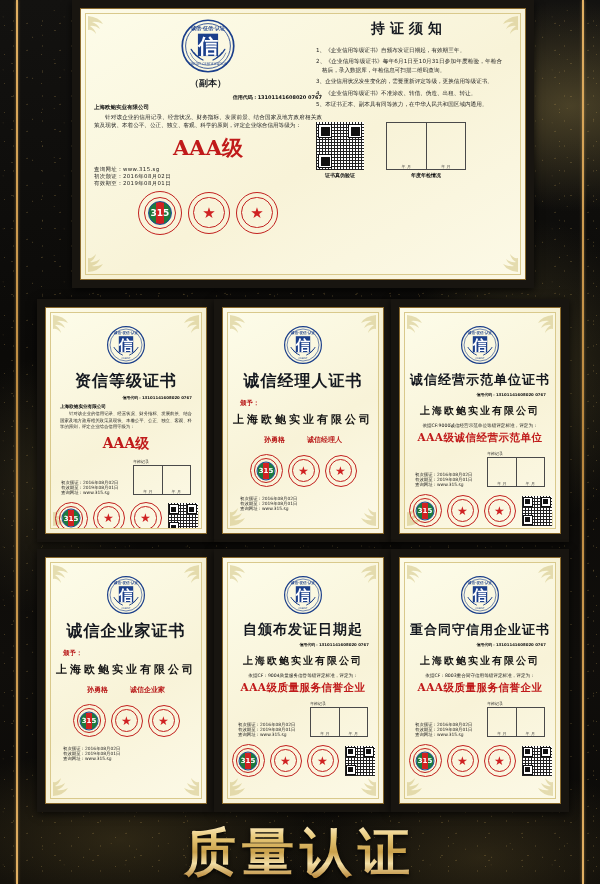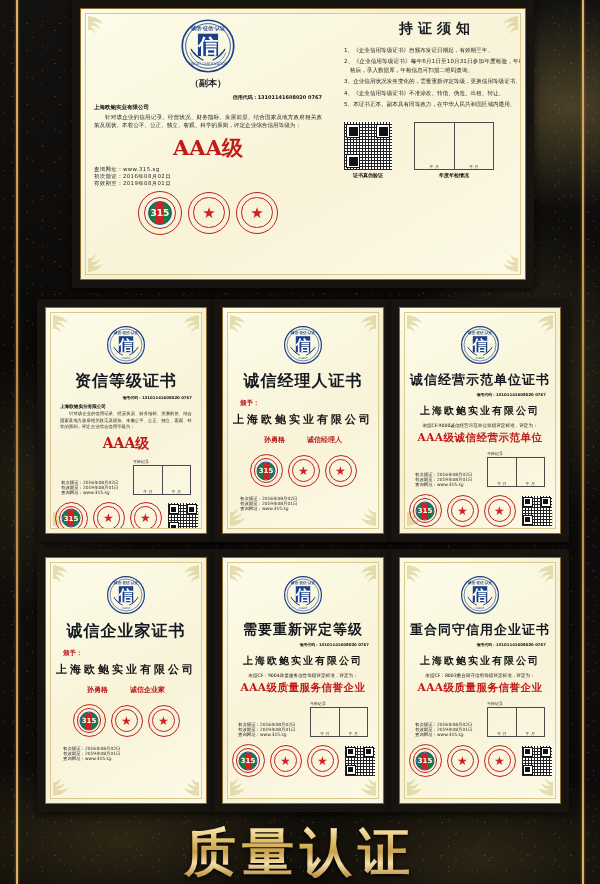--- a/index.html
+++ b/index.html
@@ -178,21 +178,21 @@
             <div class="star" style="font-size:15px;">★</div>
           </div>
           <div class="stamp" style="width:42px;height:42px;">
             <div class="ring"></div>
                 <div class="ring2"></div>
             <div class="star" style="font-size:15px;">★</div>
           </div>
         </div>
       </div>
 
-      <div style="position:absolute;left:258px;top:6px;width:186px;">
+      <div style="position:absolute;left:230px;top:6px;width:186px;">
         <div class="cert-title" style="font-size:14px;letter-spacing:5px;">持证须知</div>
         <div style="margin-top:8px;">
           <div class="body-txt" style="font-size:5.6px;margin-bottom:3px;padding-left:6px;text-indent:-6px;text-align:justify;">1、《企业信用等级证书》自颁布发证日期起，有效期三年。</div>
           <div class="body-txt" style="font-size:5.6px;margin-bottom:3px;padding-left:6px;text-indent:-6px;text-align:justify;">2、《企业信用等级证书》每年6月1日至10月31日参加年度检验，年检合格后，录入数据库，年检信息可扫描二维码查询。</div>
           <div class="body-txt" style="font-size:5.6px;margin-bottom:3px;padding-left:6px;text-indent:-6px;text-align:justify;">3、企业信用状况发生变化的，需要重新评定等级，更换信用等级证书。</div>
           <div class="body-txt" style="font-size:5.6px;margin-bottom:3px;padding-left:6px;text-indent:-6px;text-align:justify;">4、《企业信用等级证书》不准涂改、转借、伪造、出租、转让。</div>
           <div class="body-txt" style="font-size:5.6px;margin-bottom:3px;padding-left:6px;text-indent:-6px;text-align:justify;">5、本证书正本、副本具有同等效力，在中华人民共和国区域内通用。</div>
         </div>
         <div style="display:flex;gap:22px;align-items:flex-end;margin-top:14px;">
           <div>
@@ -590,21 +590,21 @@
     <path d="M80 56 q-4 7 -9 11"></path>
                   <path d="M75 62 q-4 6 -9 9"></path>
                   <path d="M69 68 q-5 5 -10 7"></path>
   </g>
   <text x="50" y="22" text-anchor="middle" font-size="9" fill="#1b3f8b" font-family="DejaVu Sans, sans-serif" font-weight="bold">诚信·征信·认证</text>
   <rect x="32" y="28" width="36" height="40" fill="#1b3f8b"></rect>
   <text x="50" y="62" text-anchor="middle" font-size="36" fill="#fff" font-family="DejaVu Sans, sans-serif" font-weight="bold">信</text>
   <text x="50" y="84" text-anchor="middle" font-size="6" fill="#1b3f8b" font-family="DejaVu Sans, sans-serif">CREDIT</text>
 </svg>
             </div>
-    <div class="cert-title" style="font-size:14px;margin-top:6px;letter-spacing:1px;">需要重新评定等级</div>
+    <div class="cert-title" style="font-size:14px;margin-top:6px;letter-spacing:1px;">自颁布发证日期起</div>
 
       <div style="text-align:right;font-size:3.9px;font-weight:bold;color:#111;margin:3px 9px 0 0;">
         <span>信用代码：</span><span>13101141608020 0767</span>
       </div>
       <div style="text-align:center;font-size:10px;font-weight:bold;color:#141414;letter-spacing:2px;margin-top:7px;">上海欧鲍实业有限公司</div>
          <div style="text-align:center;font-size:4.6px;color:#111;margin-top:5px;">依据CF：9004质量服务信誉等级评定标准，评定为：</div>
       <div class="grade" style="font-size:10.5px;margin-top:3px;letter-spacing:.5px;">AAA级质量服务信誉企业</div>
       <div style="display:flex;justify-content:space-between;align-items:flex-end;margin:6px 10px 0 10px;">
         <div>
           <div class="meta" style="font-size:4.4px;">初次颁证：2016年08月02日</div>

